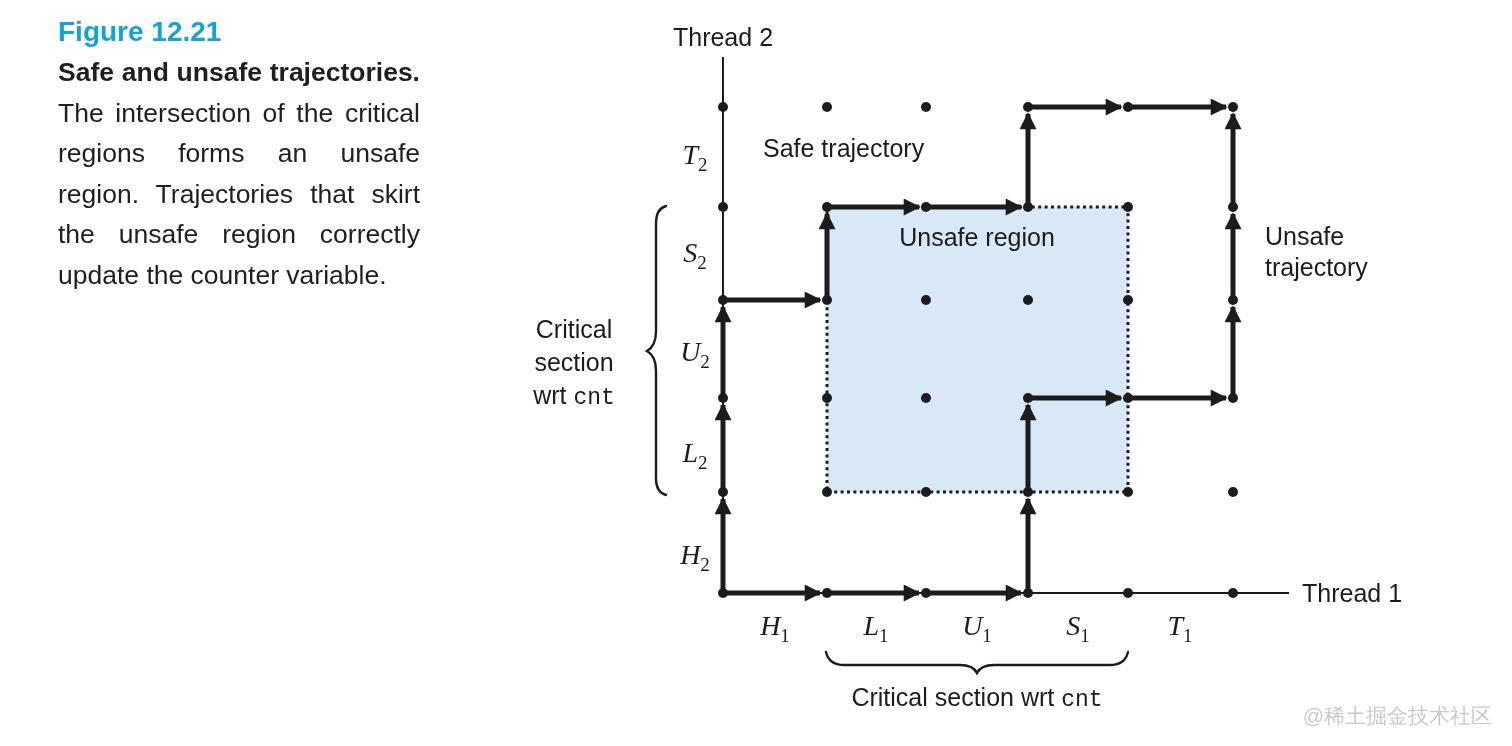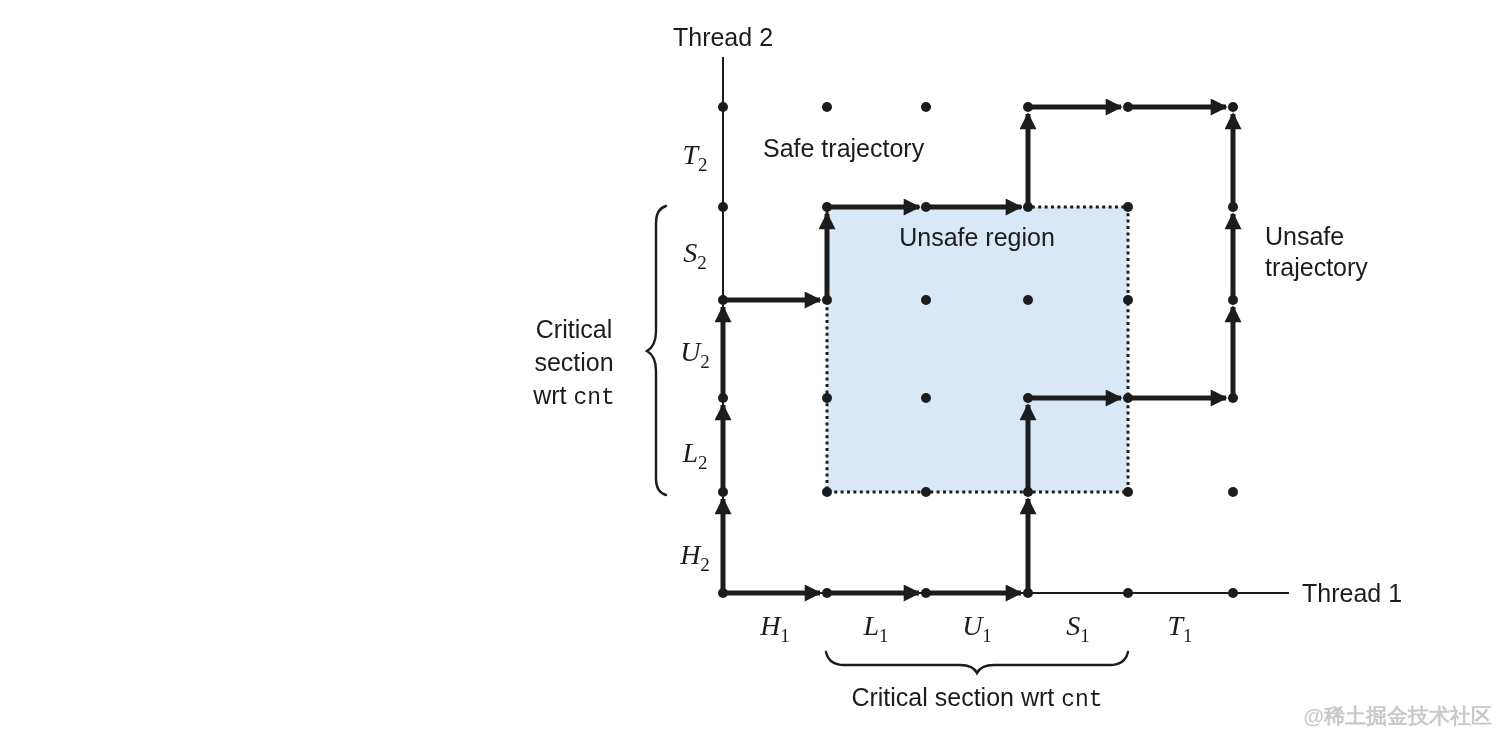--- a/index.html
+++ b/index.html
@@ -30,28 +30,31 @@
   text{fill:#1c1c1c;}
   .lbl{font-family:"Liberation Sans",sans-serif;font-size:25px;}
   .math{font-family:"Liberation Serif",serif;font-style:italic;font-size:28px;}
   .sub{font-size:19px;font-style:normal;}
   .mono{font-family:"Liberation Mono",monospace;font-size:23px;}
   
   .watermark{
     position:absolute;right:20px;bottom:16px;
     font-size:21px;color:#c9c9c9;
     font-family:"Liberation Sans",sans-serif;
-    font-weight:bold;
   }
 </style>
 </head>
 <body>
 
 <div id="canvas">
 
+  <div class="caption">
+    <div class="fig-label">Figure 12.21</div>
+    <div class="body"><span class="b">Safe and unsafe trajectories.</span> <span>The intersection of the critical regions forms an unsafe region. Trajectories that skirt the unsafe region correctly update the counter variable.</span></div>
+  </div>
 
   <svg width="1512" height="746" viewBox="0 0 1512 746">
     <defs>
       <marker id="ah" viewBox="0 0 10 10" refX="9" refY="5" markerWidth="23" markerHeight="17" orient="auto" markerUnits="userSpaceOnUse">
         <path d="M0,0 L10,5 L0,10 Z" fill="#1c1c1c"></path>
       </marker>
     </defs>
 
     <g>
       <rect x="827" y="207" width="301" height="285" fill="#d9e8f6" stroke="#1c1c1c" stroke-width="3" stroke-dasharray="3 3.4"></rect>

